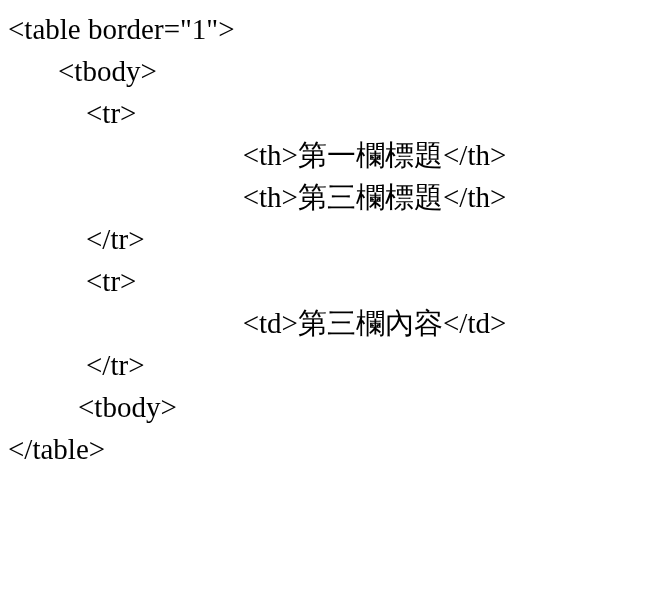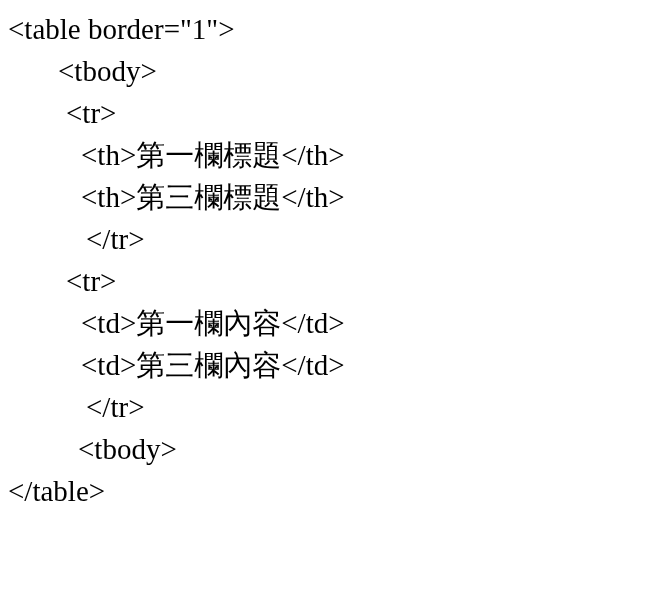--- a/index.html
+++ b/index.html
@@ -19,34 +19,33 @@
     font-size: 29px;
     line-height: 42px;
   }
   .line {
     white-space: pre;
     height: 42px;
   }
   
   .i0 { margin-left: 2px;   }  
   .i1 { margin-left: 52px;  }  
-  .i2 { margin-left: 60px;  }  
-  .i3 { margin-left: 75px; }  
+  .i2 { margin-left: 80px;  }  
+  .i3 { margin-left: 103px; text-align: center; }  
   .i4 { margin-left: 80px; }  
   .i5 { margin-left: 72px;  }  
 </style>
 </head>
 <body>
 
 <div class="code-block">
   <div class="line i0">&lt;table border="1"&gt;</div>
   <div class="line i1">&lt;tbody&gt;</div>
   <div class="line i2">&lt;tr&gt;</div>
   <div class="line i3">&lt;th&gt;第一欄標題&lt;/th&gt;</div>
   <div class="line i3">&lt;th&gt;第三欄標題&lt;/th&gt;</div>
   <div class="line i4">&lt;/tr&gt;</div>
   <div class="line i2">&lt;tr&gt;</div>
-  <div class="line i3">&lt;td&gt;第一欄內容&lt;/td&gt;</div>
   <div class="line i3">&lt;td&gt;第三欄內容&lt;/td&gt;</div>
   <div class="line i4">&lt;/tr&gt;</div>
   <div class="line i5">&lt;tbody&gt;</div>
   <div class="line i0">&lt;/table&gt;</div>
 </div>
 
 </body></html>

